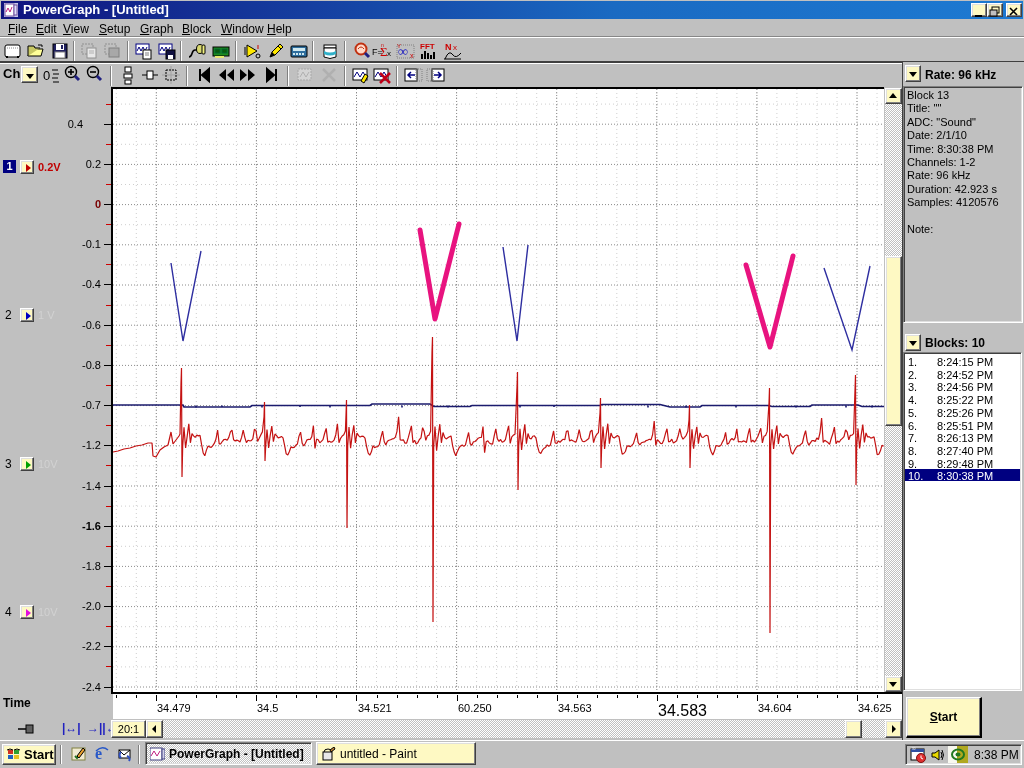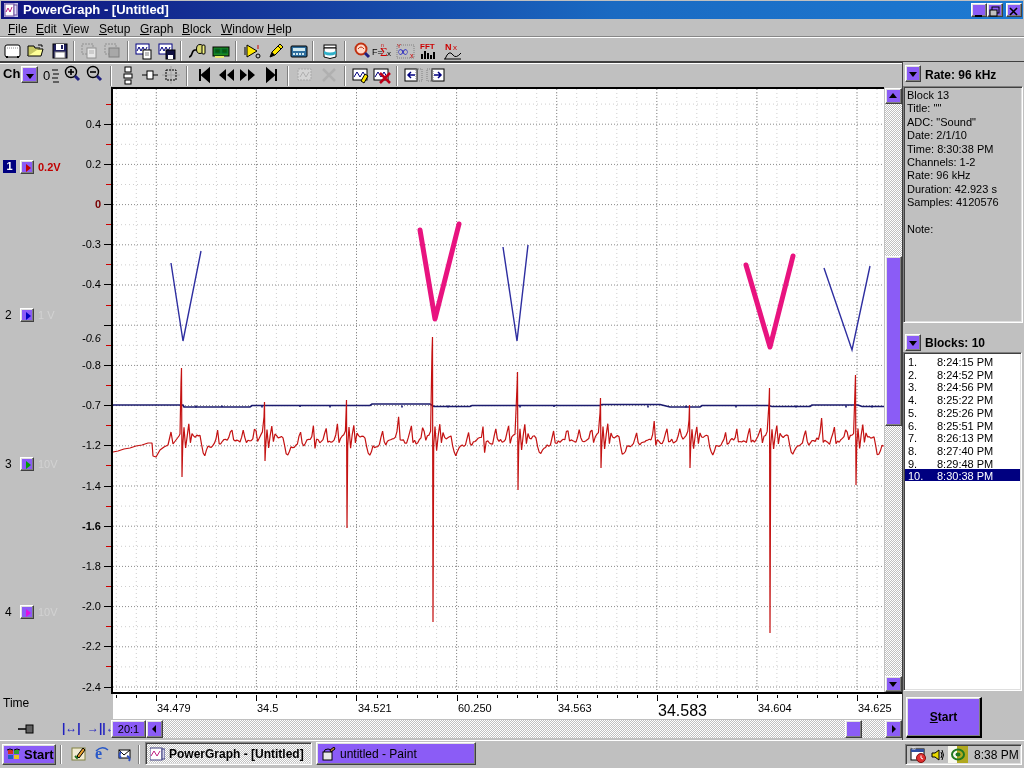--- a/index.html
+++ b/index.html
@@ -1,17 +1,17 @@
 <!DOCTYPE html>
 <html><head><meta charset="utf-8"><style>
 *{margin:0;padding:0;box-sizing:border-box}
 html,body{width:1024px;height:768px;overflow:hidden;background:#c0c0c0;
 font-family:"Liberation Sans",sans-serif;-webkit-font-smoothing:none}
 .abs{position:absolute}
-.btn3d{position:absolute;background:#8b5cf6;border-top:1px solid #fff;border-left:1px solid #fff;border-right:1px solid #404040;border-bottom:1px solid #404040;box-shadow:inset -1px -1px 0 #808080,inset 1px 1px 0 #dfdfdf}
+.btn3d{position:absolute;background:#fef9c3;border-top:1px solid #fff;border-left:1px solid #fff;border-right:1px solid #404040;border-bottom:1px solid #404040;box-shadow:inset -1px -1px 0 #808080,inset 1px 1px 0 #dfdfdf}
 .sunk{position:absolute;border-top:1px solid #808080;border-left:1px solid #808080;border-right:1px solid #fff;border-bottom:1px solid #fff;box-shadow:inset 1px 1px 0 #404040,inset -1px -1px 0 #dfdfdf}
 .tsep{position:absolute;width:2px;height:20px;border-left:1px solid #808080;border-right:1px solid #fff}
 </style></head>
 <body>
 
 <div class="abs" style="left:0;top:0;width:1024px;height:1px;background:#c0c0c0"></div>
 <div class="abs" style="left:1px;top:1px;width:1022px;height:18px;background:linear-gradient(90deg,#10137e 0%,#1a6ac2 60%,#1d7ad2 100%)">
   <div class="abs" style="left:3px;top:2px"><svg width="14" height="14">
         <rect x="0" y="0" width="14" height="14" fill="#c8c8e8"></rect>
         <rect x="1" y="1" width="9" height="12" fill="#fff" stroke="#7050a0"></rect>
@@ -346,31 +346,31 @@
     <line x1="846" y1="405.5" x2="846" y2="407.5" stroke="#191970" stroke-width="1.6"></line>
     <line x1="872" y1="405.5" x2="872" y2="407.5" stroke="#191970" stroke-width="1.6"></line>
     <path d="M113.0 452.0 L118.0 451.0 L124.0 449.0 L130.0 448.0 L136.0 446.0 L142.0 445.0 L148.0 443.0 L152.0 443.0 L153.0 456.0 L156.0 457.0 L160.0 450.0 L164.0 447.0 L168.0 445.0 L171.0 432.0 L173.0 444.0 L176.0 440.0 L179.0 436.0 L180.0 434.0 L181.0 383.0 L181.5 368.0 L182.0 477.0 L182.7 446.0 L184.0 427.4 L185.6 448.0 L187.2 436.2 L188.8 423.9 L190.4 442.8 L192.0 433.6 L193.6 435.8 L195.2 437.4 L196.8 435.1 L198.4 435.9 L200.0 435.3 L201.6 444.7 L203.2 453.0 L204.8 455.8 L206.4 450.1 L208.0 446.1 L209.6 446.9 L211.2 447.4 L212.8 445.6 L214.4 443.2 L216.0 439.0 L217.6 430.0 L219.2 443.9 L220.8 443.8 L222.4 441.3 L224.0 439.5 L225.6 439.4 L227.2 440.2 L228.8 437.4 L230.4 431.8 L232.0 430.1 L233.6 439.7 L235.2 440.9 L236.8 440.1 L238.4 440.8 L240.0 442.0 L241.6 437.4 L243.2 430.1 L244.8 437.3 L246.4 442.7 L248.0 440.3 L249.6 440.8 L251.2 440.7 L252.8 438.8 L254.4 429.3 L256.0 430.6 L257.6 441.5 L259.2 438.3 L260.8 434.9 L262.4 431.9 L264.0 417.0 L264.5 402.0 L265.0 461.0 L265.7 446.0 L267.0 429.5 L268.6 447.9 L270.2 435.4 L271.8 426.1 L273.4 441.6 L275.0 434.0 L276.6 435.7 L278.2 437.9 L279.8 437.4 L281.4 436.4 L283.0 437.9 L284.6 445.4 L286.2 453.8 L287.8 455.1 L289.4 451.5 L291.0 446.9 L292.6 447.6 L294.2 447.4 L295.8 445.3 L297.4 444.0 L299.0 436.1 L300.6 432.1 L302.2 443.3 L303.8 446.0 L305.4 443.2 L307.0 439.8 L308.6 439.4 L310.2 439.5 L311.8 436.6 L313.4 425.7 L315.0 448.4 L316.6 439.1 L318.2 439.7 L319.8 442.7 L321.4 441.4 L323.0 439.7 L324.6 433.5 L326.2 428.4 L327.8 442.1 L329.4 441.3 L331.0 442.2 L332.6 441.6 L334.2 439.8 L335.8 434.7 L337.4 423.9 L339.0 442.7 L340.6 438.3 L342.2 436.0 L343.8 434.7 L345.4 430.9 L346.0 415.0 L346.5 400.0 L347.0 528.0 L347.7 446.0 L349.0 427.0 L350.6 448.3 L352.2 434.8 L353.8 425.3 L355.4 443.0 L357.0 433.2 L358.6 435.6 L360.2 437.1 L361.8 436.2 L363.4 436.3 L365.0 438.1 L366.6 446.6 L368.2 453.2 L369.8 455.2 L371.4 451.8 L373.0 445.6 L374.6 447.7 L376.2 446.8 L377.8 446.6 L379.4 444.5 L381.0 437.2 L382.6 431.2 L384.2 441.5 L385.8 444.9 L387.4 441.3 L389.0 440.3 L390.6 439.8 L392.2 438.9 L393.8 438.7 L395.4 437.1 L397.0 431.3 L398.6 416.9 L400.2 440.0 L401.8 440.2 L403.4 439.8 L405.0 443.2 L406.6 443.1 L408.2 437.9 L409.8 431.9 L411.4 425.9 L413.0 442.8 L414.6 440.2 L416.2 443.9 L417.8 442.8 L419.4 439.5 L421.0 437.9 L422.6 427.7 L424.2 431.6 L425.8 440.4 L427.4 435.8 L429.0 435.1 L430.6 431.3 L432.0 352.0 L432.5 337.0 L433.0 622.0 L433.7 446.0 L435.0 426.5 L436.6 450.6 L438.2 435.8 L439.8 424.2 L441.4 442.8 L443.0 432.5 L444.6 437.3 L446.2 438.9 L447.8 437.8 L449.4 436.8 L451.0 435.9 L452.6 445.6 L454.2 452.1 L455.8 455.7 L457.4 451.4 L459.0 447.9 L460.6 445.9 L462.2 445.0 L463.8 446.4 L465.4 445.1 L467.0 438.6 L468.6 432.5 L470.2 443.8 L471.8 445.2 L473.4 441.8 L475.0 441.5 L476.6 440.0 L478.2 438.2 L479.8 437.5 L481.4 437.5 L483.0 426.6 L484.6 452.6 L486.2 441.7 L487.8 440.8 L489.4 443.0 L491.0 443.9 L492.6 444.1 L494.2 435.8 L495.8 428.9 L497.4 438.9 L499.0 441.4 L500.6 439.5 L502.2 442.2 L503.8 441.5 L505.4 439.7 L507.0 432.3 L508.6 425.8 L510.2 443.4 L511.8 436.9 L513.4 435.1 L515.0 434.3 L517.0 387.0 L517.5 372.0 L518.0 490.0 L518.7 446.0 L520.0 428.9 L521.6 449.9 L523.2 435.6 L524.8 424.3 L526.4 443.6 L528.0 433.5 L529.6 438.2 L531.2 438.9 L532.8 436.3 L534.4 435.8 L536.0 438.1 L537.6 446.7 L539.2 452.1 L540.8 453.6 L542.4 450.2 L544.0 448.3 L545.6 447.4 L547.2 444.8 L548.8 446.4 L550.4 445.0 L552.0 438.0 L553.6 431.0 L555.2 443.0 L556.8 443.3 L558.4 440.9 L560.0 442.3 L561.6 440.5 L563.2 439.3 L564.8 439.8 L566.4 431.3 L568.0 430.9 L569.6 441.1 L571.2 439.9 L572.8 440.7 L574.4 441.6 L576.0 442.1 L577.6 437.1 L579.2 429.5 L580.8 437.7 L582.4 441.2 L584.0 441.8 L585.6 440.9 L587.2 439.7 L588.8 438.5 L590.4 431.5 L592.0 430.1 L593.6 442.7 L595.2 437.1 L596.8 434.3 L598.4 432.7 L600.0 413.0 L600.5 398.0 L601.0 468.0 L601.7 446.0 L603.0 426.5 L604.6 448.9 L606.2 434.7 L607.8 423.7 L609.4 443.6 L611.0 433.0 L612.6 437.1 L614.2 438.1 L615.8 436.8 L617.4 435.6 L619.0 436.7 L620.6 446.2 L622.2 454.1 L623.8 453.5 L625.4 451.5 L627.0 446.2 L628.6 445.8 L630.2 446.8 L631.8 445.4 L633.4 443.7 L635.0 438.3 L636.6 432.8 L638.2 442.6 L639.8 444.8 L641.4 442.8 L643.0 442.2 L644.6 442.0 L646.2 440.5 L647.8 440.1 L649.4 439.2 L651.0 439.9 L652.6 434.8 L654.2 421.0 L655.8 445.4 L657.4 439.7 L659.0 441.4 L660.6 443.3 L662.2 443.6 L663.8 439.9 L665.4 433.8 L667.0 428.7 L668.6 441.8 L670.2 441.4 L671.8 439.1 L673.4 443.1 L675.0 441.9 L676.6 440.7 L678.2 435.8 L679.8 428.6 L681.4 435.9 L683.0 439.2 L684.6 437.3 L686.2 435.3 L687.8 431.3 L689.0 420.0 L689.5 405.0 L690.0 468.0 L690.7 446.0 L692.0 429.4 L693.6 448.8 L695.2 435.7 L696.8 426.9 L698.4 443.7 L700.0 432.9 L701.6 437.0 L703.2 437.4 L704.8 436.1 L706.4 435.2 L708.0 436.1 L709.6 446.7 L711.2 451.7 L712.8 455.0 L714.4 451.1 L716.0 445.5 L717.6 445.9 L719.2 446.3 L720.8 445.4 L722.4 442.1 L724.0 439.1 L725.6 432.4 L727.2 444.3 L728.8 443.2 L730.4 440.0 L732.0 438.5 L733.6 440.1 L735.2 437.7 L736.8 428.8 L738.4 442.0 L740.0 441.5 L741.6 442.0 L743.2 440.9 L744.8 441.3 L746.4 442.6 L748.0 434.7 L749.6 428.3 L751.2 442.2 L752.8 440.1 L754.4 442.2 L756.0 439.8 L757.6 437.0 L759.2 432.7 L760.8 428.2 L762.4 442.9 L764.0 436.3 L765.6 435.5 L767.2 431.4 L769.0 403.0 L769.5 388.0 L770.0 633.0 L770.7 446.0 L772.0 429.2 L773.6 449.0 L775.2 435.2 L776.8 425.5 L778.4 444.0 L780.0 433.3 L781.6 436.0 L783.2 437.5 L784.8 435.8 L786.4 434.9 L788.0 435.6 L789.6 444.6 L791.2 452.2 L792.8 454.2 L794.4 450.6 L796.0 447.8 L797.6 445.8 L799.2 445.9 L800.8 444.4 L802.4 443.0 L804.0 436.0 L805.6 430.7 L807.2 441.2 L808.8 445.2 L810.4 442.9 L812.0 440.7 L813.6 440.6 L815.2 441.4 L816.8 438.0 L818.4 439.5 L820.0 432.7 L821.6 418.0 L823.2 442.4 L824.8 440.3 L826.4 441.4 L828.0 442.6 L829.6 444.3 L831.2 438.5 L832.8 433.8 L834.4 427.1 L836.0 443.7 L837.6 441.1 L839.2 442.3 L840.8 439.8 L842.4 438.4 L844.0 436.6 L845.6 429.8 L847.2 432.1 L848.8 439.8 L850.4 435.3 L852.0 435.1 L853.6 433.6 L855.0 390.0 L855.5 375.0 L856.0 485.0 L856.7 446.0 L858.0 428.5 L859.6 448.4 L861.2 434.9 L862.8 424.6 L864.4 442.5 L866.0 432.9 L867.6 437.0 L869.2 436.6 L870.8 438.1 L872.4 437.6 L874.0 436.8 L875.6 445.2 L877.2 454.7 L878.8 454.2 L880.4 450.8 L882.0 445.4 L883.6 446.1" fill="none" stroke="#c41212" stroke-width="1.2" stroke-linejoin="bevel"></path>
     <polyline points="171,263 183,341 201,251" fill="none" stroke="#2e2ea0" stroke-width="1.4"></polyline>
     <polyline points="503,247 517,341 528,245" fill="none" stroke="#2e2ea0" stroke-width="1.4"></polyline>
     <polyline points="824,268 852,350 870,266" fill="none" stroke="#2e2ea0" stroke-width="1.4"></polyline>
     <polyline points="420,230 435,319 459,224" fill="none" stroke="#e8137f" stroke-width="5" stroke-linecap="round" stroke-linejoin="round"></polyline>
     <polyline points="746,265 770,347 793,256" fill="none" stroke="#e8137f" stroke-width="5" stroke-linecap="round" stroke-linejoin="round"></polyline>
   </svg>
 <div style="position:absolute;left:0;top:0;width:101px;height:768px;font-size:11px;color:#000">
-    <div style="position:absolute;right:0;top:118px;">0.4</div>
+    <div style="position:absolute;right:18px;top:118px;">0.4</div>
     <div style="position:absolute;left:104px;top:124px;width:7px;height:1px;background:#000"></div>
     <div style="position:absolute;right:0;top:158px;padding-left:48px;">0.2</div>
     <div style="position:absolute;left:104px;top:164px;width:7px;height:1px;background:#000"></div>
     <div style="position:absolute;right:0;top:198px;font-weight:bold;color:#7a0000;">0</div>
     <div style="position:absolute;left:104px;top:204px;width:7px;height:1px;background:#000"></div>
-    <div style="position:absolute;right:0;top:238px;">-0.3</div>
+    <div style="position:absolute;right:0;top:238px;">-0.1</div>
     <div style="position:absolute;left:104px;top:244px;width:7px;height:1px;background:#000"></div>
     <div style="position:absolute;right:0;top:278px;">-0.4</div>
     <div style="position:absolute;left:104px;top:284px;width:7px;height:1px;background:#000"></div>
-    <div style="position:absolute;right:0;top:332px;font-style:italic;">-0.6</div>
+    <div style="position:absolute;right:0;top:319px;">-0.6</div>
     <div style="position:absolute;left:104px;top:325px;width:7px;height:1px;background:#000"></div>
     <div style="position:absolute;right:0;top:359px;">-0.8</div>
     <div style="position:absolute;left:104px;top:365px;width:7px;height:1px;background:#000"></div>
     <div style="position:absolute;right:0;top:399px;">-0.7</div>
     <div style="position:absolute;left:104px;top:405px;width:7px;height:1px;background:#000"></div>
     <div style="position:absolute;right:0;top:439px;">-1.2</div>
     <div style="position:absolute;left:104px;top:445px;width:7px;height:1px;background:#000"></div>
     <div style="position:absolute;right:0;top:480px;">-1.4</div>
     <div style="position:absolute;left:104px;top:486px;width:7px;height:1px;background:#000"></div>
     <div style="position:absolute;right:0;top:520px;font-weight:bold;">-1.6</div>
@@ -479,21 +479,21 @@
 <div style="position:absolute;left:857px;top:695px;width:1px;height:3px;background:#000"></div>
 <div style="position:absolute;left:877px;top:695px;width:1px;height:3px;background:#000"></div>
 <div style="position:absolute;left:157px;top:702px;font-size:11px;color:#000">34.479</div>
 <div style="position:absolute;left:257px;top:702px;font-size:11px;color:#000">34.5</div>
 <div style="position:absolute;left:358px;top:702px;font-size:11px;color:#000">34.521</div>
 <div style="position:absolute;left:458px;top:702px;font-size:11px;color:#000">60.250</div>
 <div style="position:absolute;left:558px;top:702px;font-size:11px;color:#000">34.563</div>
 <div style="position:absolute;left:658px;top:702px;font-size:16px;color:#000">34.583</div>
 <div style="position:absolute;left:758px;top:702px;font-size:11px;color:#000">34.604</div>
 <div style="position:absolute;left:858px;top:702px;font-size:11px;color:#000">34.625</div>
-<div class="abs" style="left:3px;top:696px;font-size:12px;font-weight:normal;color:#000">Time</div>
+<div class="abs" style="left:3px;top:696px;font-size:12px;font-weight:bold;color:#000">Time</div>
 <div class="abs" style="left:18px;top:722px"><svg width="20" height="14">
       <line x1="0" y1="7" x2="8" y2="7" stroke="#000" stroke-width="1.5"></line>
       <rect x="8" y="3" width="7" height="8" fill="#606060" stroke="#000"></rect>
     </svg></div>
 <div class="abs" style="left:62px;top:721px;font-size:12px;font-weight:bold;color:#2020c0">|↔|</div>
 <div class="abs" style="left:87px;top:721px;font-size:12px;font-weight:bold;color:#2020c0">→||←</div>
 
 <div class="abs" style="left:111px;top:720px;width:791px;height:18px;background-color:#c0c0c0;background-image:linear-gradient(45deg,#fff 25%,transparent 25%,transparent 75%,#fff 75%),linear-gradient(45deg,#fff 25%,transparent 25%,transparent 75%,#fff 75%);background-size:2px 2px;background-position:0 0,1px 1px;"></div>
 <div class="btn3d" style="left:111px;top:720px;width:35px;height:18px;text-align:center;font-size:11px;line-height:16px;color:#000">20:1</div>
 <div class="btn3d" style="left:146px;top:720px;width:17px;height:18px"><svg width="15" height="16">

